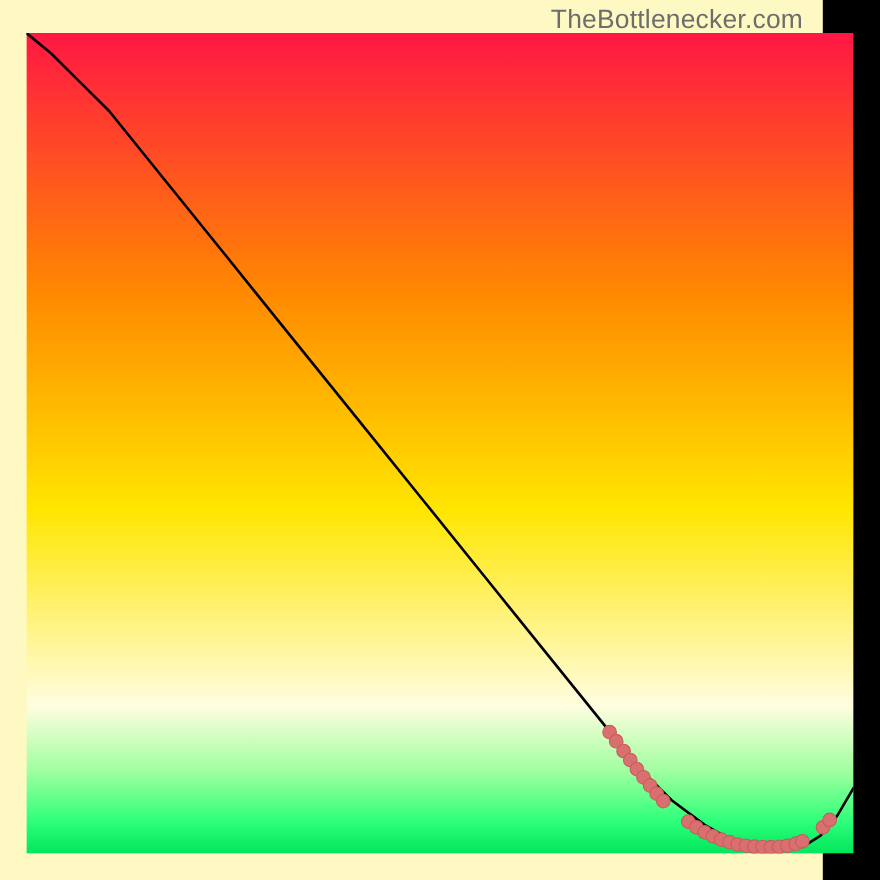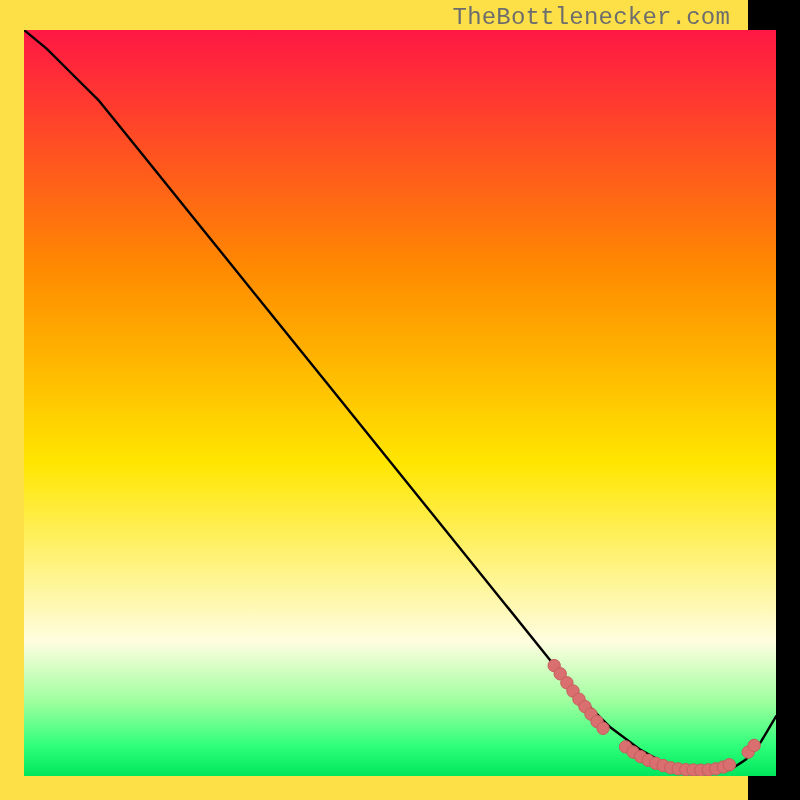--- a/index.html
+++ b/index.html
@@ -8,22 +8,21 @@
     width: 800px;
     height: 800px;
     background: #000;
     font-family: Arial, Helvetica, sans-serif;
     overflow: hidden;
   }
   .frame {
     position: relative;
     width: 748px;
     height: 800px;
-    background: #fde047;
-    font-family: Liberation Mono, monospace;
+    background: #fef9c3;
   }
   .watermark {
     position: absolute;
     top: 4px;
     right: 18px;
     color: #6d6d6d;
     font-size: 24px;
     font-weight: 500;
     letter-spacing: 0.2px;
   }

